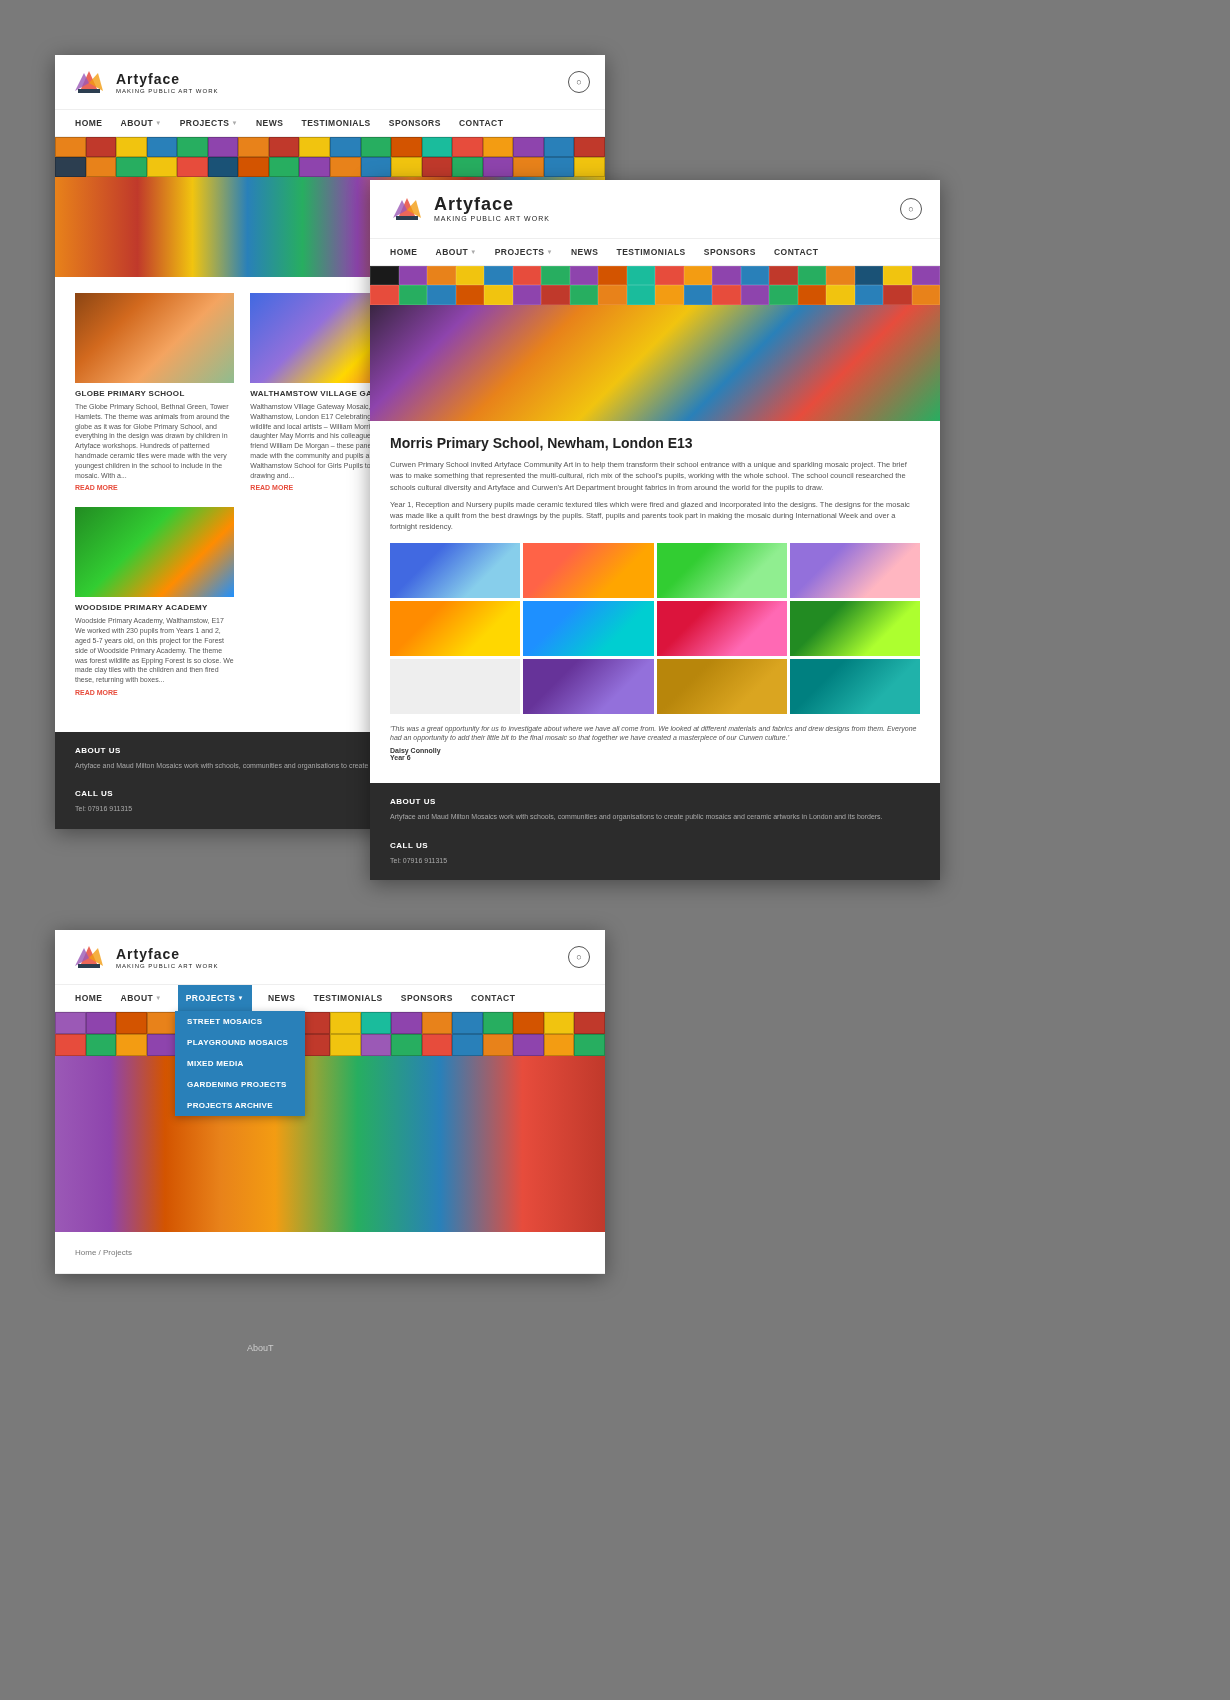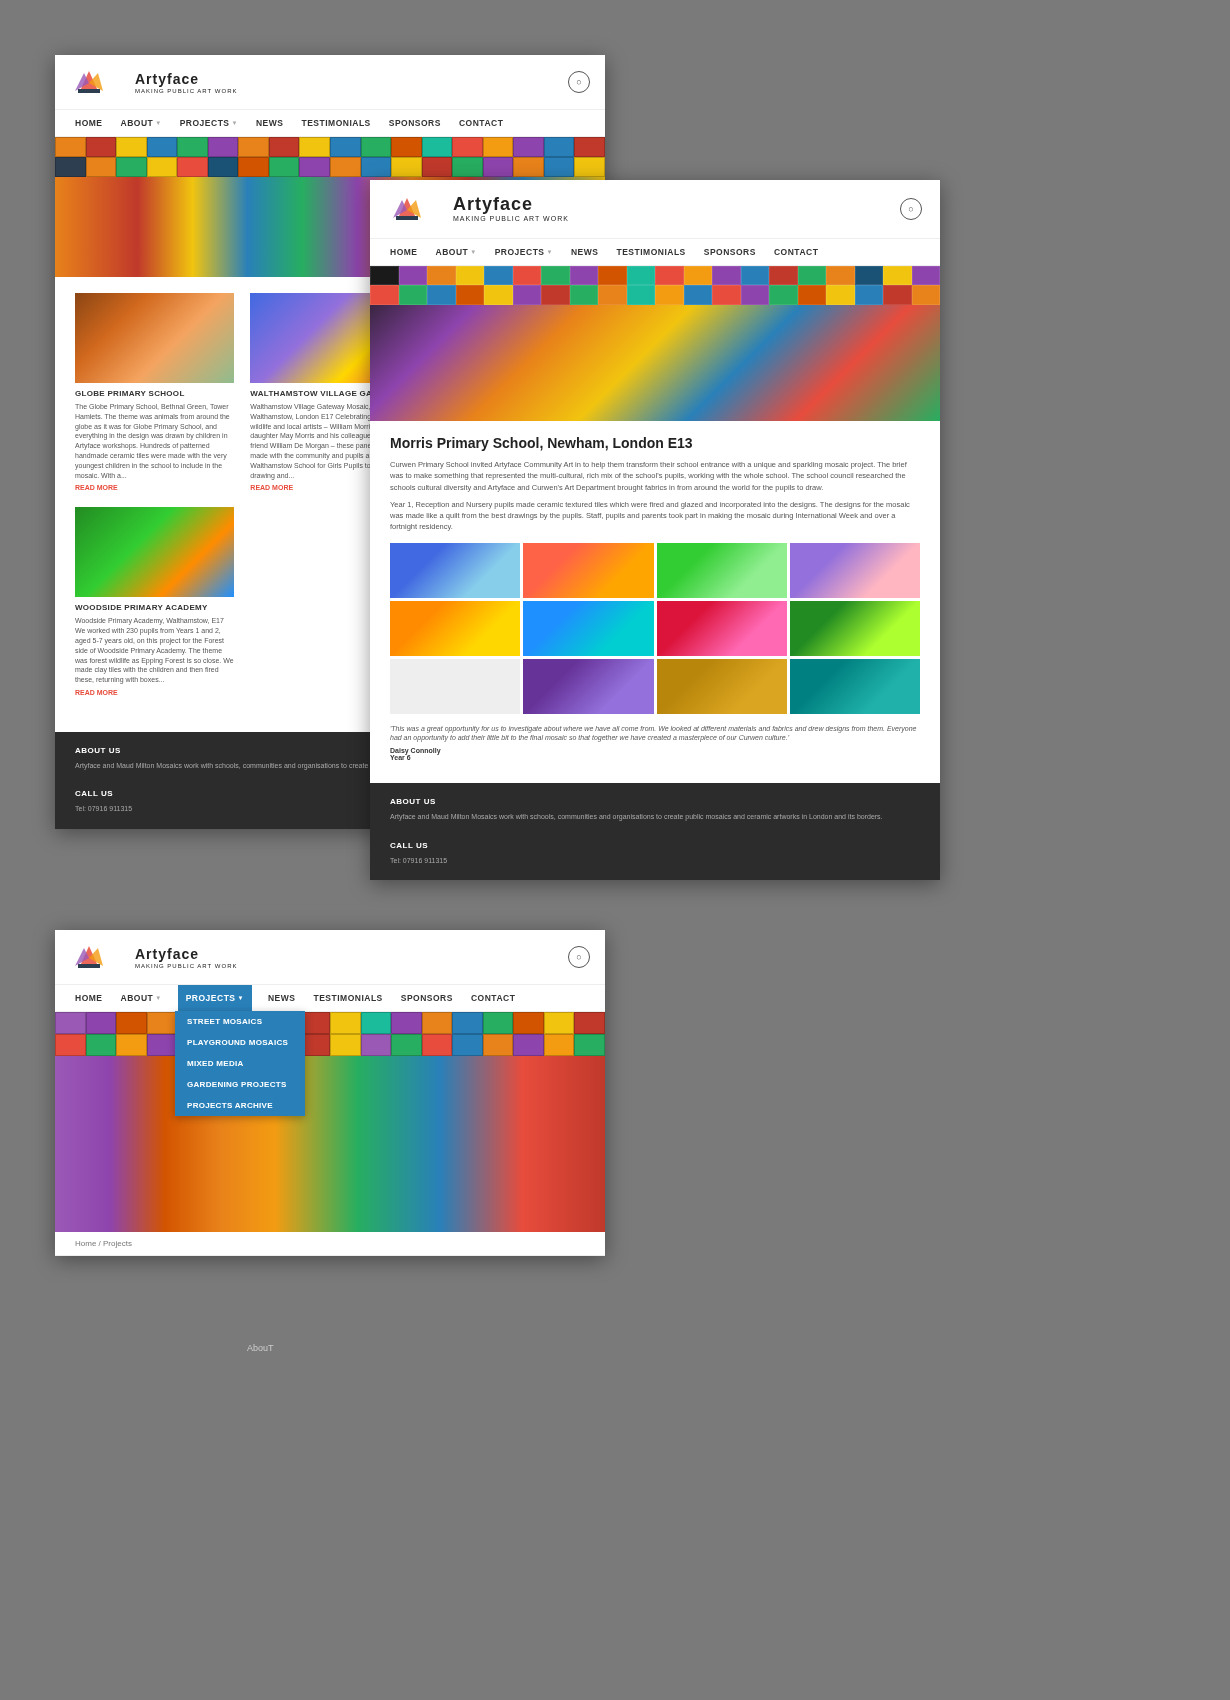--- a/index.html
+++ b/index.html
@@ -62,21 +62,20 @@
     }
 
     .logo-area {
       display: flex;
       align-items: center;
       gap: 8px;
     }
 
     .logo-text {
       line-height: 1.1;
-      margin-left: 19px;
     }
 
     .logo-text .brand-name {
       font-size: 18px;
       font-weight: bold;
       color: #222;
       letter-spacing: 1px;
     }
 
     .logo-text .brand-tagline {
@@ -346,21 +345,21 @@
       letter-spacing: 0.3px;
       cursor: pointer;
       font-weight: bold;
     }
 
     .window-front .hero-mosaic {
       height: 220px;
     }
 
     .window-front .breadcrumb {
-      padding: 7px 20px;
+      padding: 16px 20px;
     }
 
     
     .logo-svg {
       width: 38px;
       height: 38px;
     }
 
     .project-thumb-1 { background: linear-gradient(135deg, #8B4513 0%, #D2691E 30%, #F4A460 60%, #8FBC8F 100%); }
     .project-thumb-2 { background: linear-gradient(135deg, #4169E1 0%, #9370DB 40%, #FFD700 70%, #FF6347 100%); }

